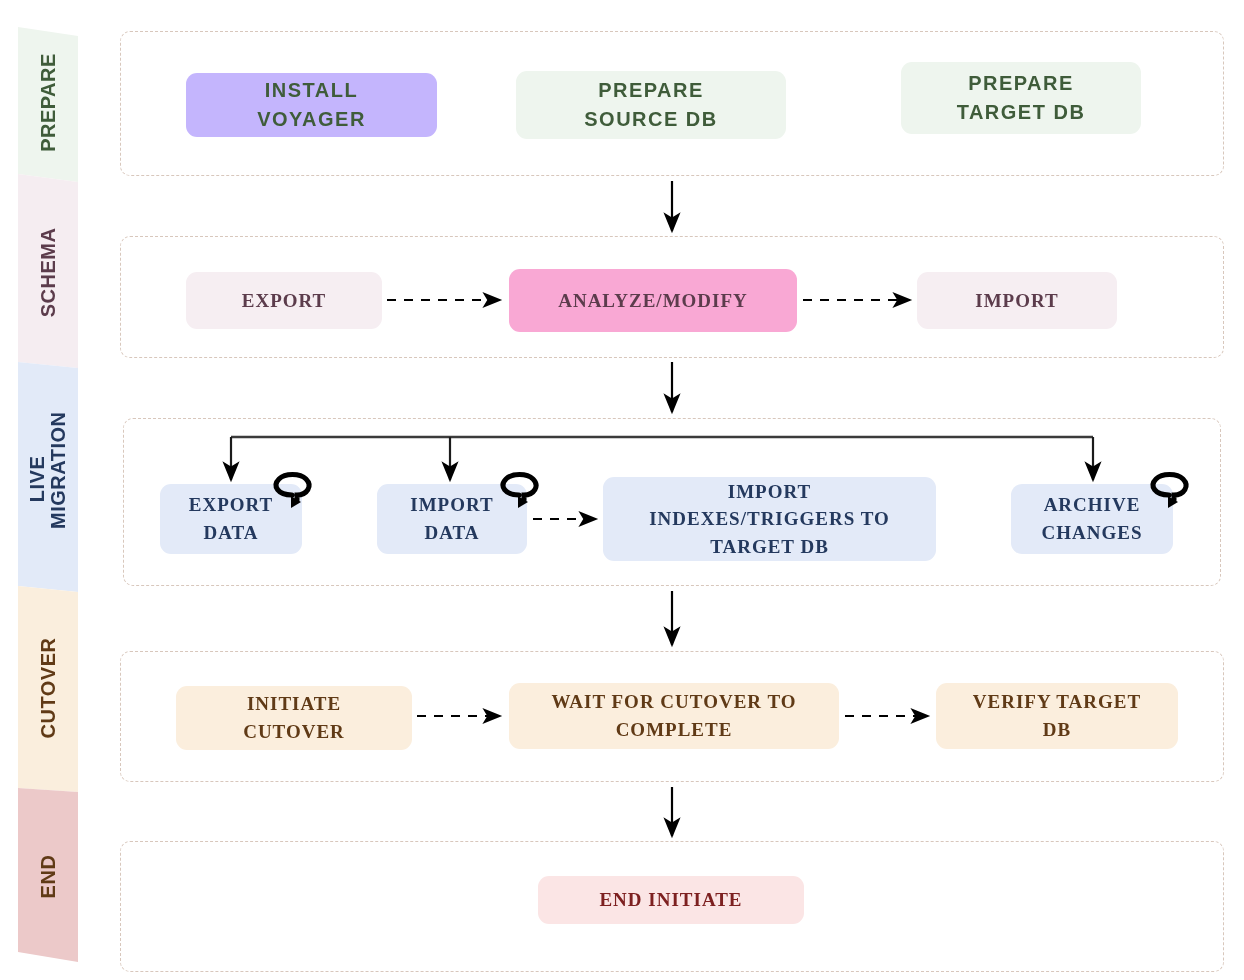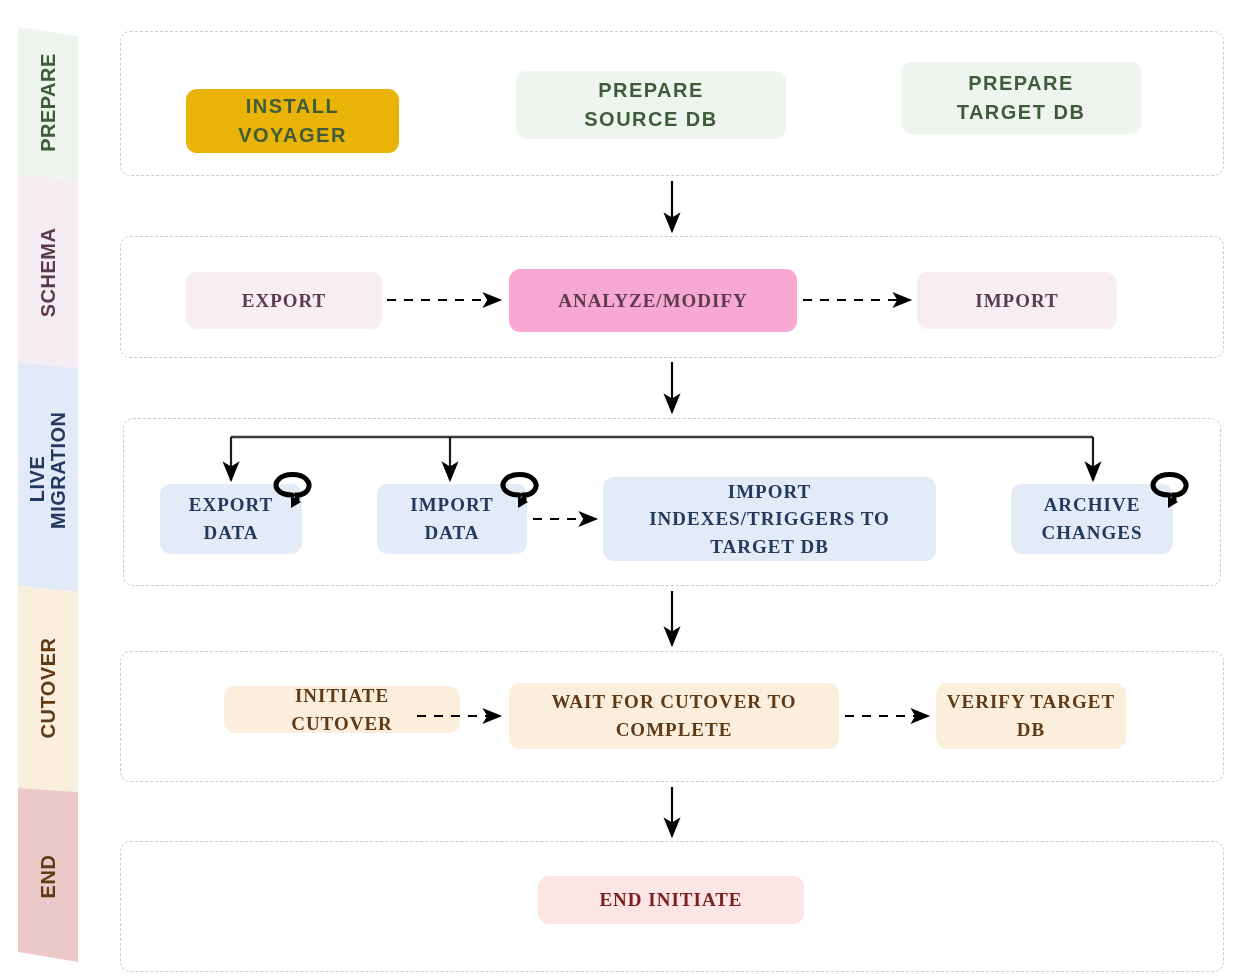--- a/index.html
+++ b/index.html
@@ -103,46 +103,46 @@
     <div class="stage-label" id="lbl-cutover" style="left: -2px; top: 678px; width: 100px; transform: rotate(-90deg); color: rgb(96, 58, 22);">CUTOVER</div>
     <div class="stage-label" id="lbl-end" style="left: -2px; top: 866px; width: 100px; transform: rotate(-90deg); color: rgb(96, 58, 22);">END</div>
   </div>
 
   <div class="band" style="left:120px; top:31px;  width:1104px; height:145px;"></div>
   <div class="band" style="left:120px; top:236px; width:1104px; height:122px;"></div>
   <div class="band" style="left:123px; top:418px; width:1098px; height:168px;"></div>
   <div class="band" style="left:120px; top:651px; width:1104px; height:131px;"></div>
   <div class="band" style="left:120px; top:841px; width:1104px; height:131px;"></div>
 
-  <div class="node narrow" style="left:186px; top:89px; width:213px; height:64px; background:#eab308; color:#3f5c3a;">INSTALL
+  <div class="node narrow" style="left:186px; top:73px; width:251px; height:64px; background:#c4b5fd; color:#3f5c3a;">INSTALL
 VOYAGER</div>
   <div class="node narrow" style="left:516px; top:71px; width:270px; height:68px; background:#eef5ee; color:#3f5c3a;">PREPARE
 SOURCE DB</div>
   <div class="node narrow" style="left:901px; top:62px; width:240px; height:72px; background:#eef5ee; color:#3f5c3a;">PREPARE
 TARGET DB</div>
 
   <div class="node mono" style="left:186px; top:272px; width:196px; height:57px; background:#f6eef2; color:#5c3c4c;">EXPORT</div>
   <div class="node mono" style="left:509px; top:269px; width:288px; height:63px; background:#f9a8d4; color:#5c3c4c;">ANALYZE/MODIFY</div>
   <div class="node mono" style="left:917px; top:272px; width:200px; height:57px; background:#f6eef2; color:#5c3c4c;">IMPORT</div>
 
   <div class="node mono" style="left:160px; top:484px; width:142px; height:70px; background:#e3eaf8; color:#24395e;">EXPORT
 DATA</div>
   <div class="node mono" style="left:377px; top:484px; width:150px; height:70px; background:#e3eaf8; color:#24395e;">IMPORT
 DATA</div>
   <div class="node mono" style="left:603px; top:477px; width:333px; height:84px; background:#e3eaf8; color:#24395e;">IMPORT
 INDEXES/TRIGGERS TO
 TARGET DB</div>
   <div class="node mono" style="left:1011px; top:484px; width:162px; height:70px; background:#e3eaf8; color:#24395e;">ARCHIVE
 CHANGES</div>
 
-  <div class="node mono" style="left:176px; top:686px; width:236px; height:47px; background:#fbeedd; color:#603a16;margin-left:48px;">INITIATE
+  <div class="node mono" style="left:176px; top:686px; width:236px; height:64px; background:#fbeedd; color:#603a16;">INITIATE
 CUTOVER</div>
   <div class="node mono" style="left:509px; top:683px; width:330px; height:66px; background:#fbeedd; color:#603a16;text-align:center;">WAIT FOR CUTOVER TO
 COMPLETE</div>
-  <div class="node mono" style="left:936px; top:683px; width:190px; height:66px; background:#fbeedd; color:#603a16;">VERIFY TARGET
+  <div class="node mono" style="left:936px; top:683px; width:242px; height:66px; background:#fbeedd; color:#603a16;">VERIFY TARGET
 DB</div>
 
   <div class="node mono" style="left:538px; top:876px; width:266px; height:48px; background:#fbe5e5; color:#7d2020;">END INITIATE</div>
 
   <svg class="arrows" viewBox="0 0 1244 980">
     <defs>
       <marker id="ah" markerWidth="10" markerHeight="10" refX="8" refY="4" orient="auto" markerUnits="strokeWidth">
         <path d="M0,0.4 L9,4 L0,7.6 L2.2,4 Z" fill="#000"></path>
       </marker>
       <marker id="ah2" markerWidth="11" markerHeight="11" refX="8.5" refY="4.2" orient="auto" markerUnits="strokeWidth">

